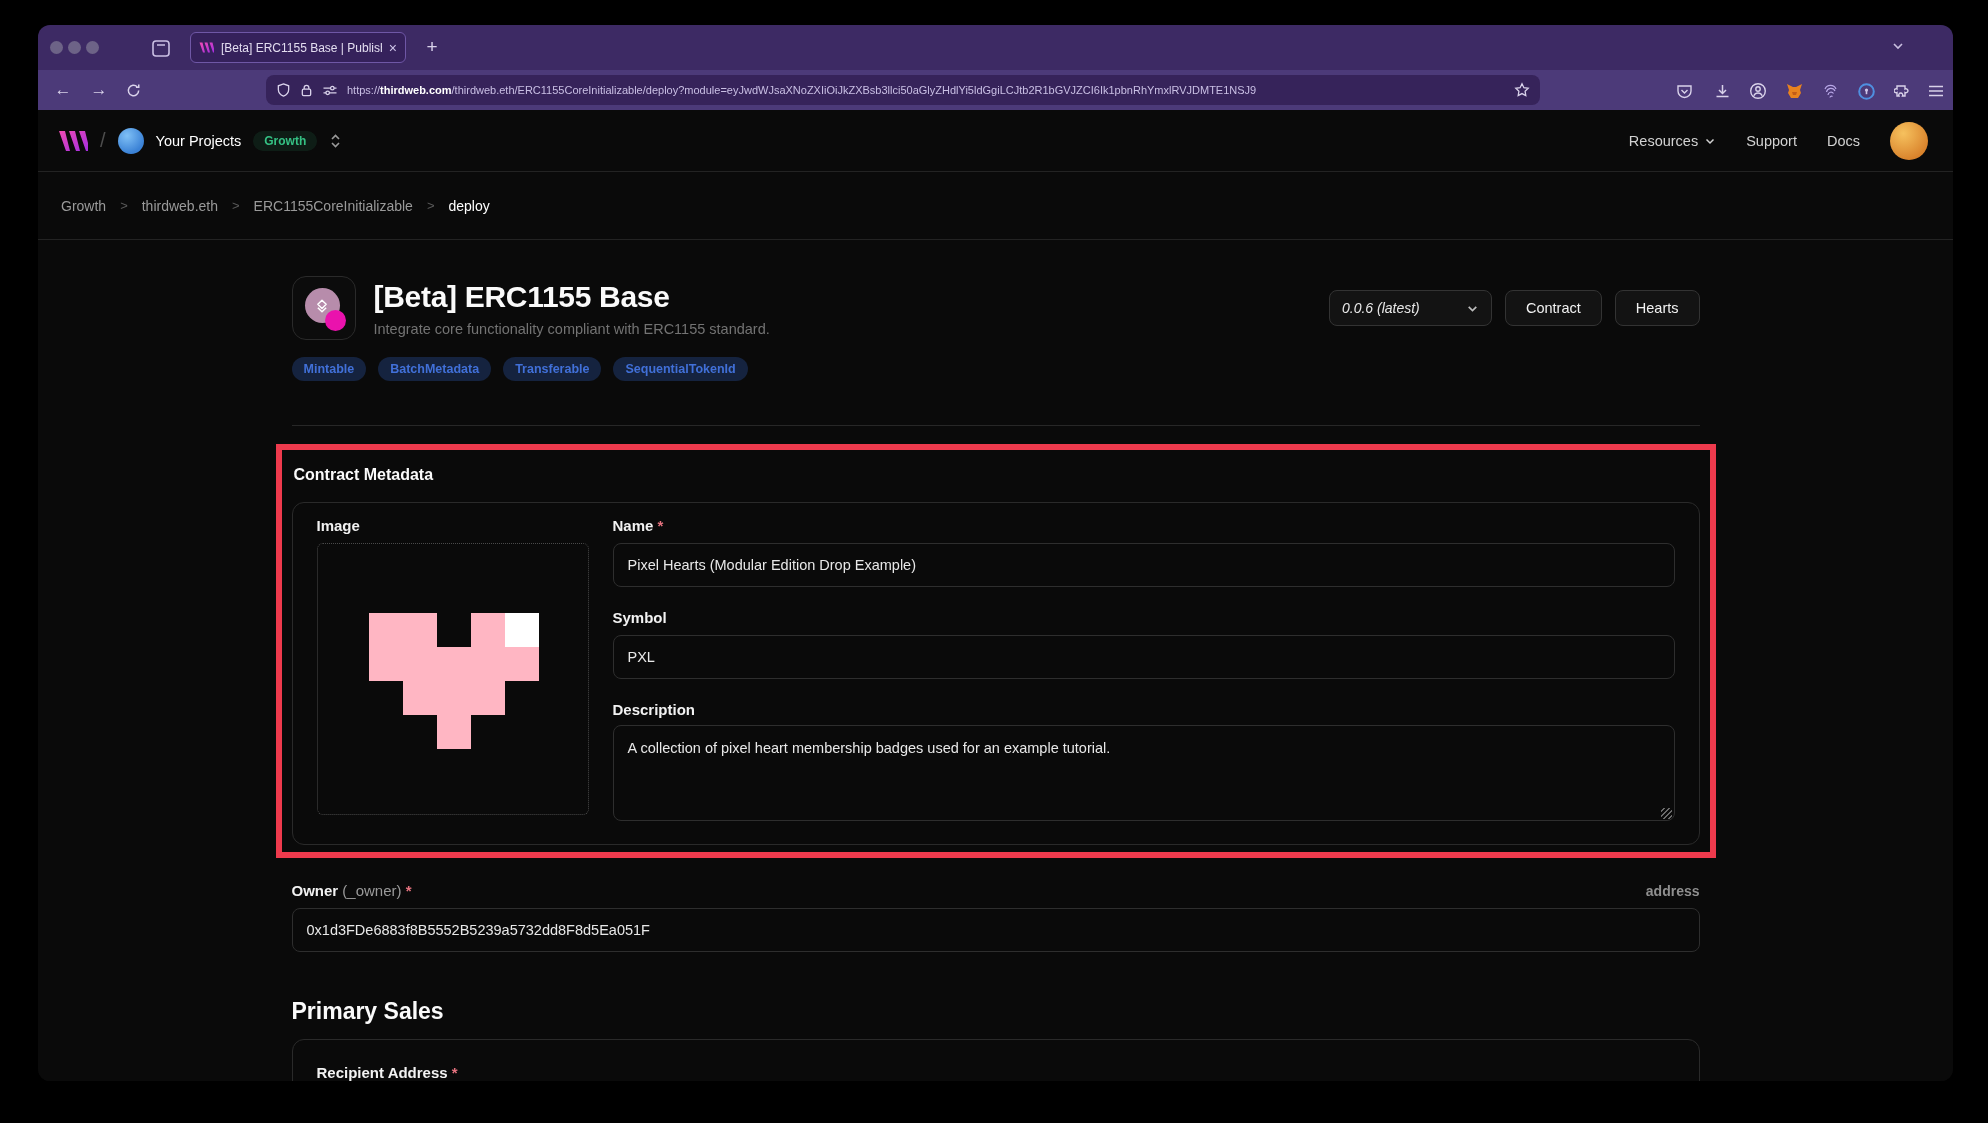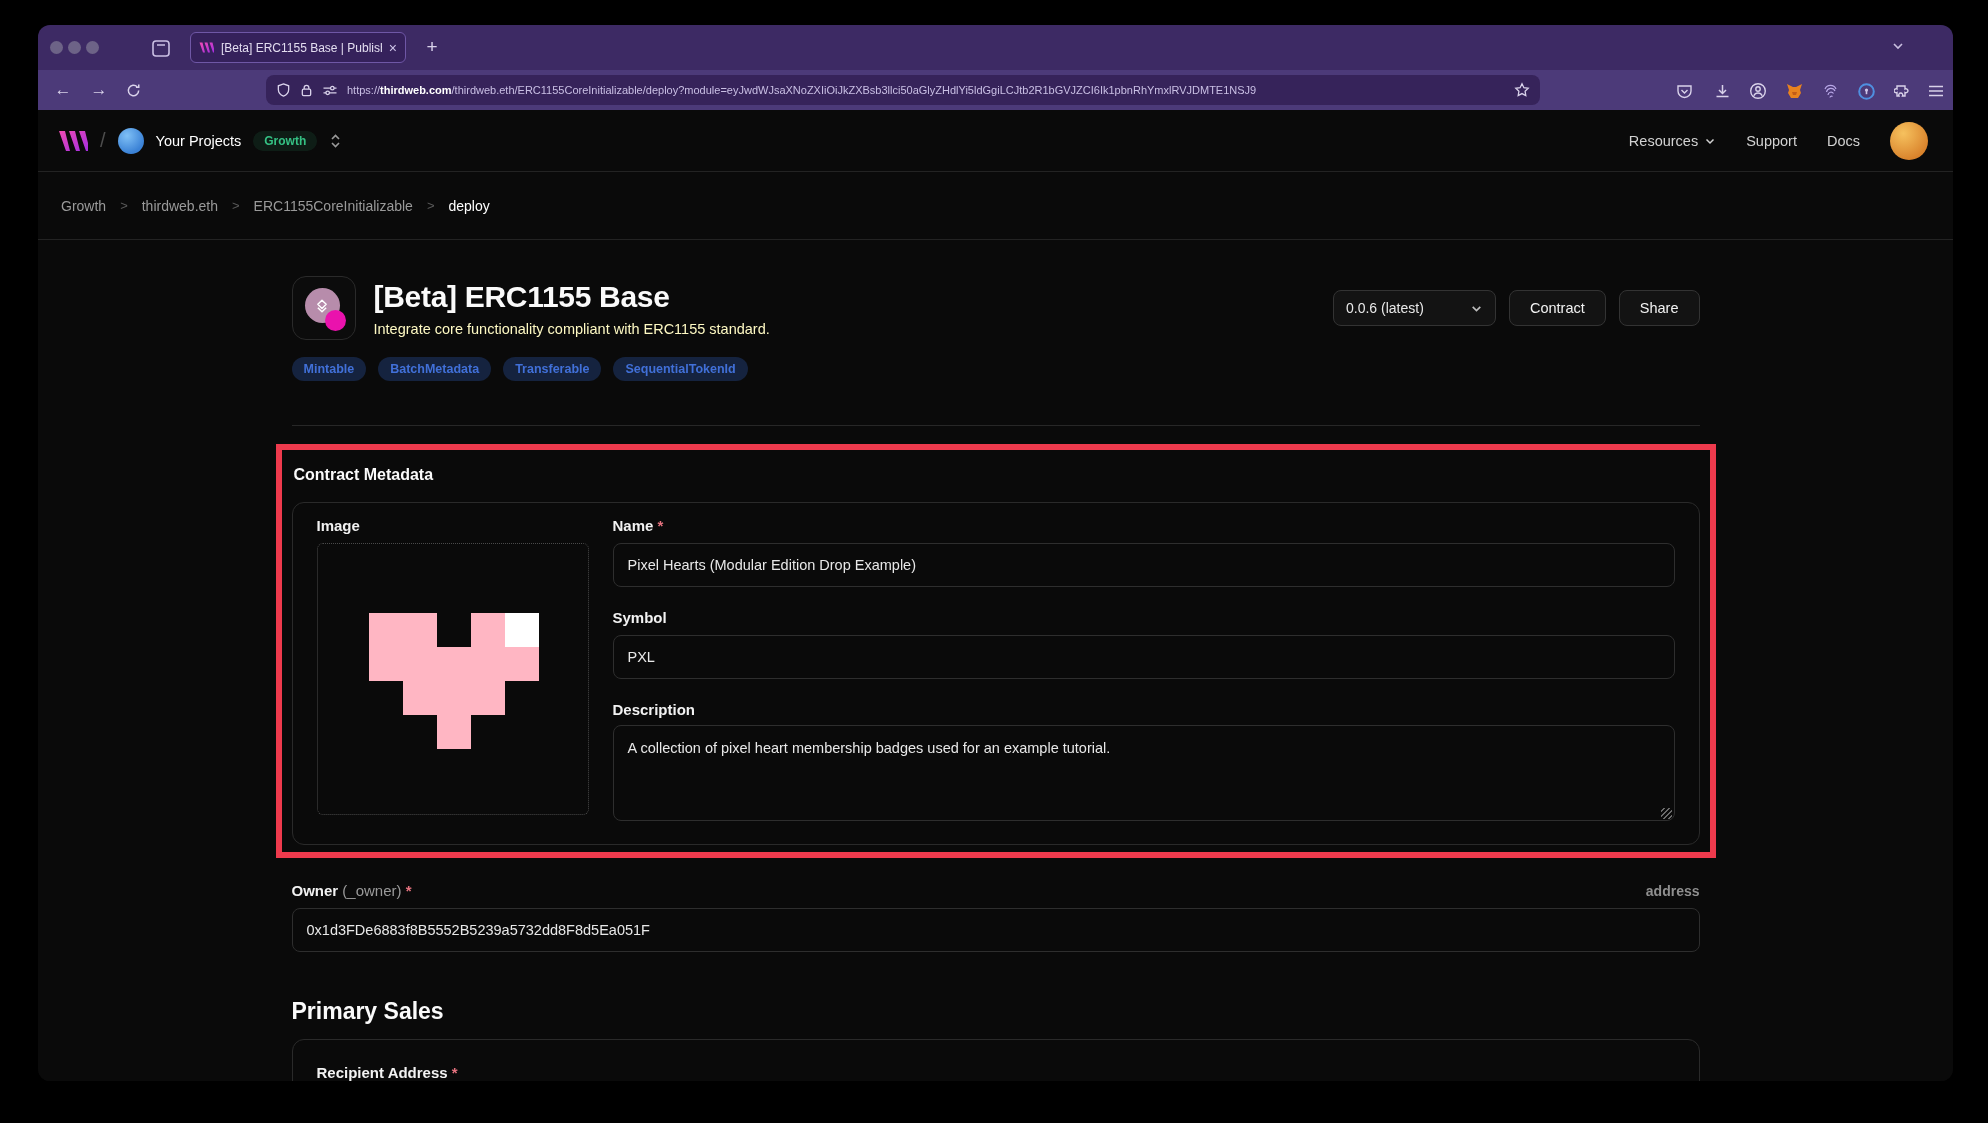--- a/index.html
+++ b/index.html
@@ -58,25 +58,25 @@
   .container { width:1408px; margin:0 auto; padding-top:36px; }
 
   .hero { display:flex; align-items:center; gap:18px; }
   .hero-icon { width:64px; height:64px; border-radius:14px; background:#0c0c0c; border:1px solid #2a2a2a;
                position:relative; flex:0 0 auto; }
   .hi-mauve { position:absolute; left:12px; top:11px; width:35px; height:35px; border-radius:50%;
               background:#b78cab; display:flex; align-items:center; justify-content:center; }
   .hi-magenta { position:absolute; left:32px; top:33px; width:21px; height:21px; border-radius:50%;
                 background:#ea12ad; }
   .hero-text h1 { color:#fafafa; font-size:30px; font-weight:700; letter-spacing:-0.3px; }
-  .hero-sub { color:#fef9c3; font-size:14.5px; margin-top:7px; }
+  .hero-sub { color:#737373; font-size:14.5px; margin-top:7px; }
   .hero-actions { margin-left:auto; display:flex; gap:13px; align-items:center; }
   .version-select { width:163px; height:36px; border:1px solid #333; background:#131313; border-radius:8px;
                     display:flex; align-items:center; padding:0 12px; color:#e8e8e8; font-size:14px; }
-  .version-select .vlabel { flex:1; }
+  .version-select .vlabel { flex:1;font-style:italic; }
   .btn { height:36px; border:1px solid #333; background:#131313; border-radius:8px; color:#f2f2f2;
          font-size:14.5px; font-weight:500; display:flex; align-items:center; padding:0 20px; }
 
   .tags { display:flex; gap:12px; margin-top:17px; }
   .tag { background:#15233f; color:#4170d8; font-weight:700; font-size:12.5px; height:24px;
          display:flex; align-items:center; padding:0 12px; border-radius:999px; }
 
   .divider { height:1px; background:#272727; margin-top:44px; }
 
   
@@ -307,21 +307,21 @@
           <div class="hero-sub">Integrate core functionality compliant with ERC1155 standard.</div>
         </div>
         <div class="hero-actions">
           <div class="version-select">
             <span class="vlabel">0.0.6 (latest)</span>
             <svg width="13" height="13" viewBox="0 0 12 12" fill="none" stroke="#bdbdbd" stroke-width="1.5">
                 <polyline points="2.5,4.5 6,8 9.5,4.5"></polyline>
               </svg>
           </div>
           <div class="btn">Contract</div>
-          <div class="btn">Share</div>
+          <div class="btn">Hearts</div>
         </div>
       </div>
 
       <div class="tags">
         <span class="tag">Mintable</span>
         <span class="tag">BatchMetadata</span>
         <span class="tag">Transferable</span>
         <span class="tag">SequentialTokenId</span>
       </div>
 

